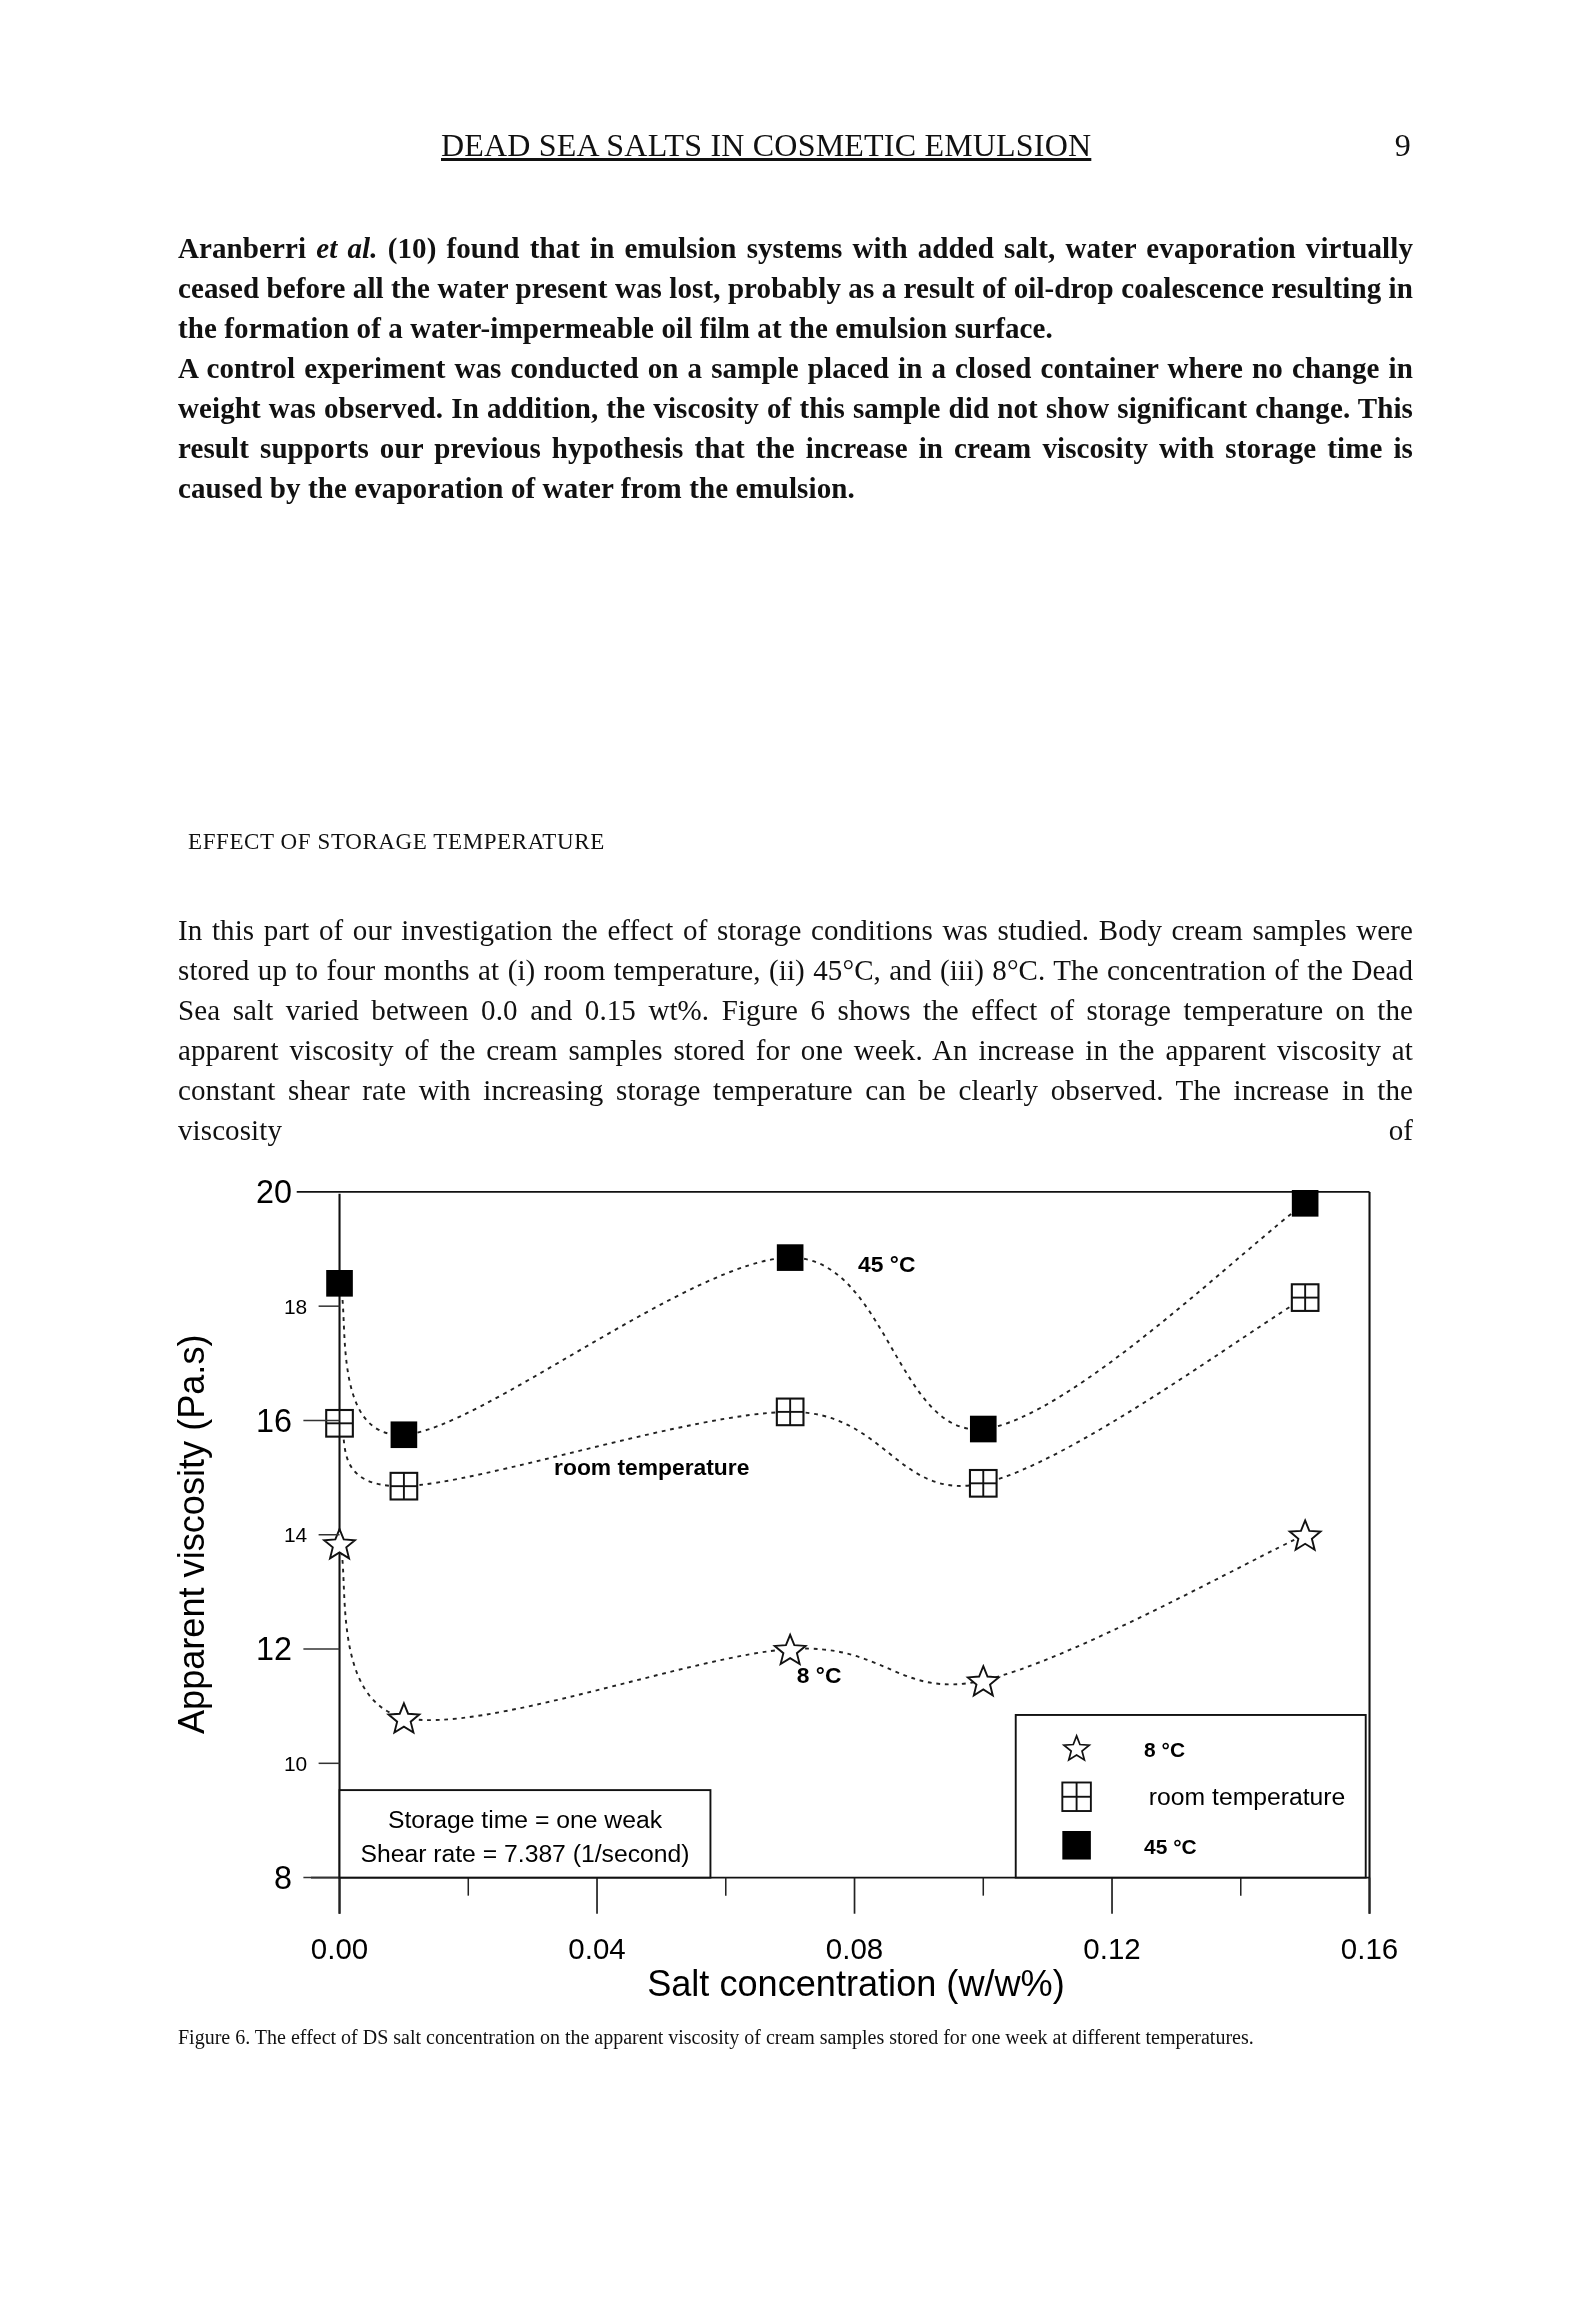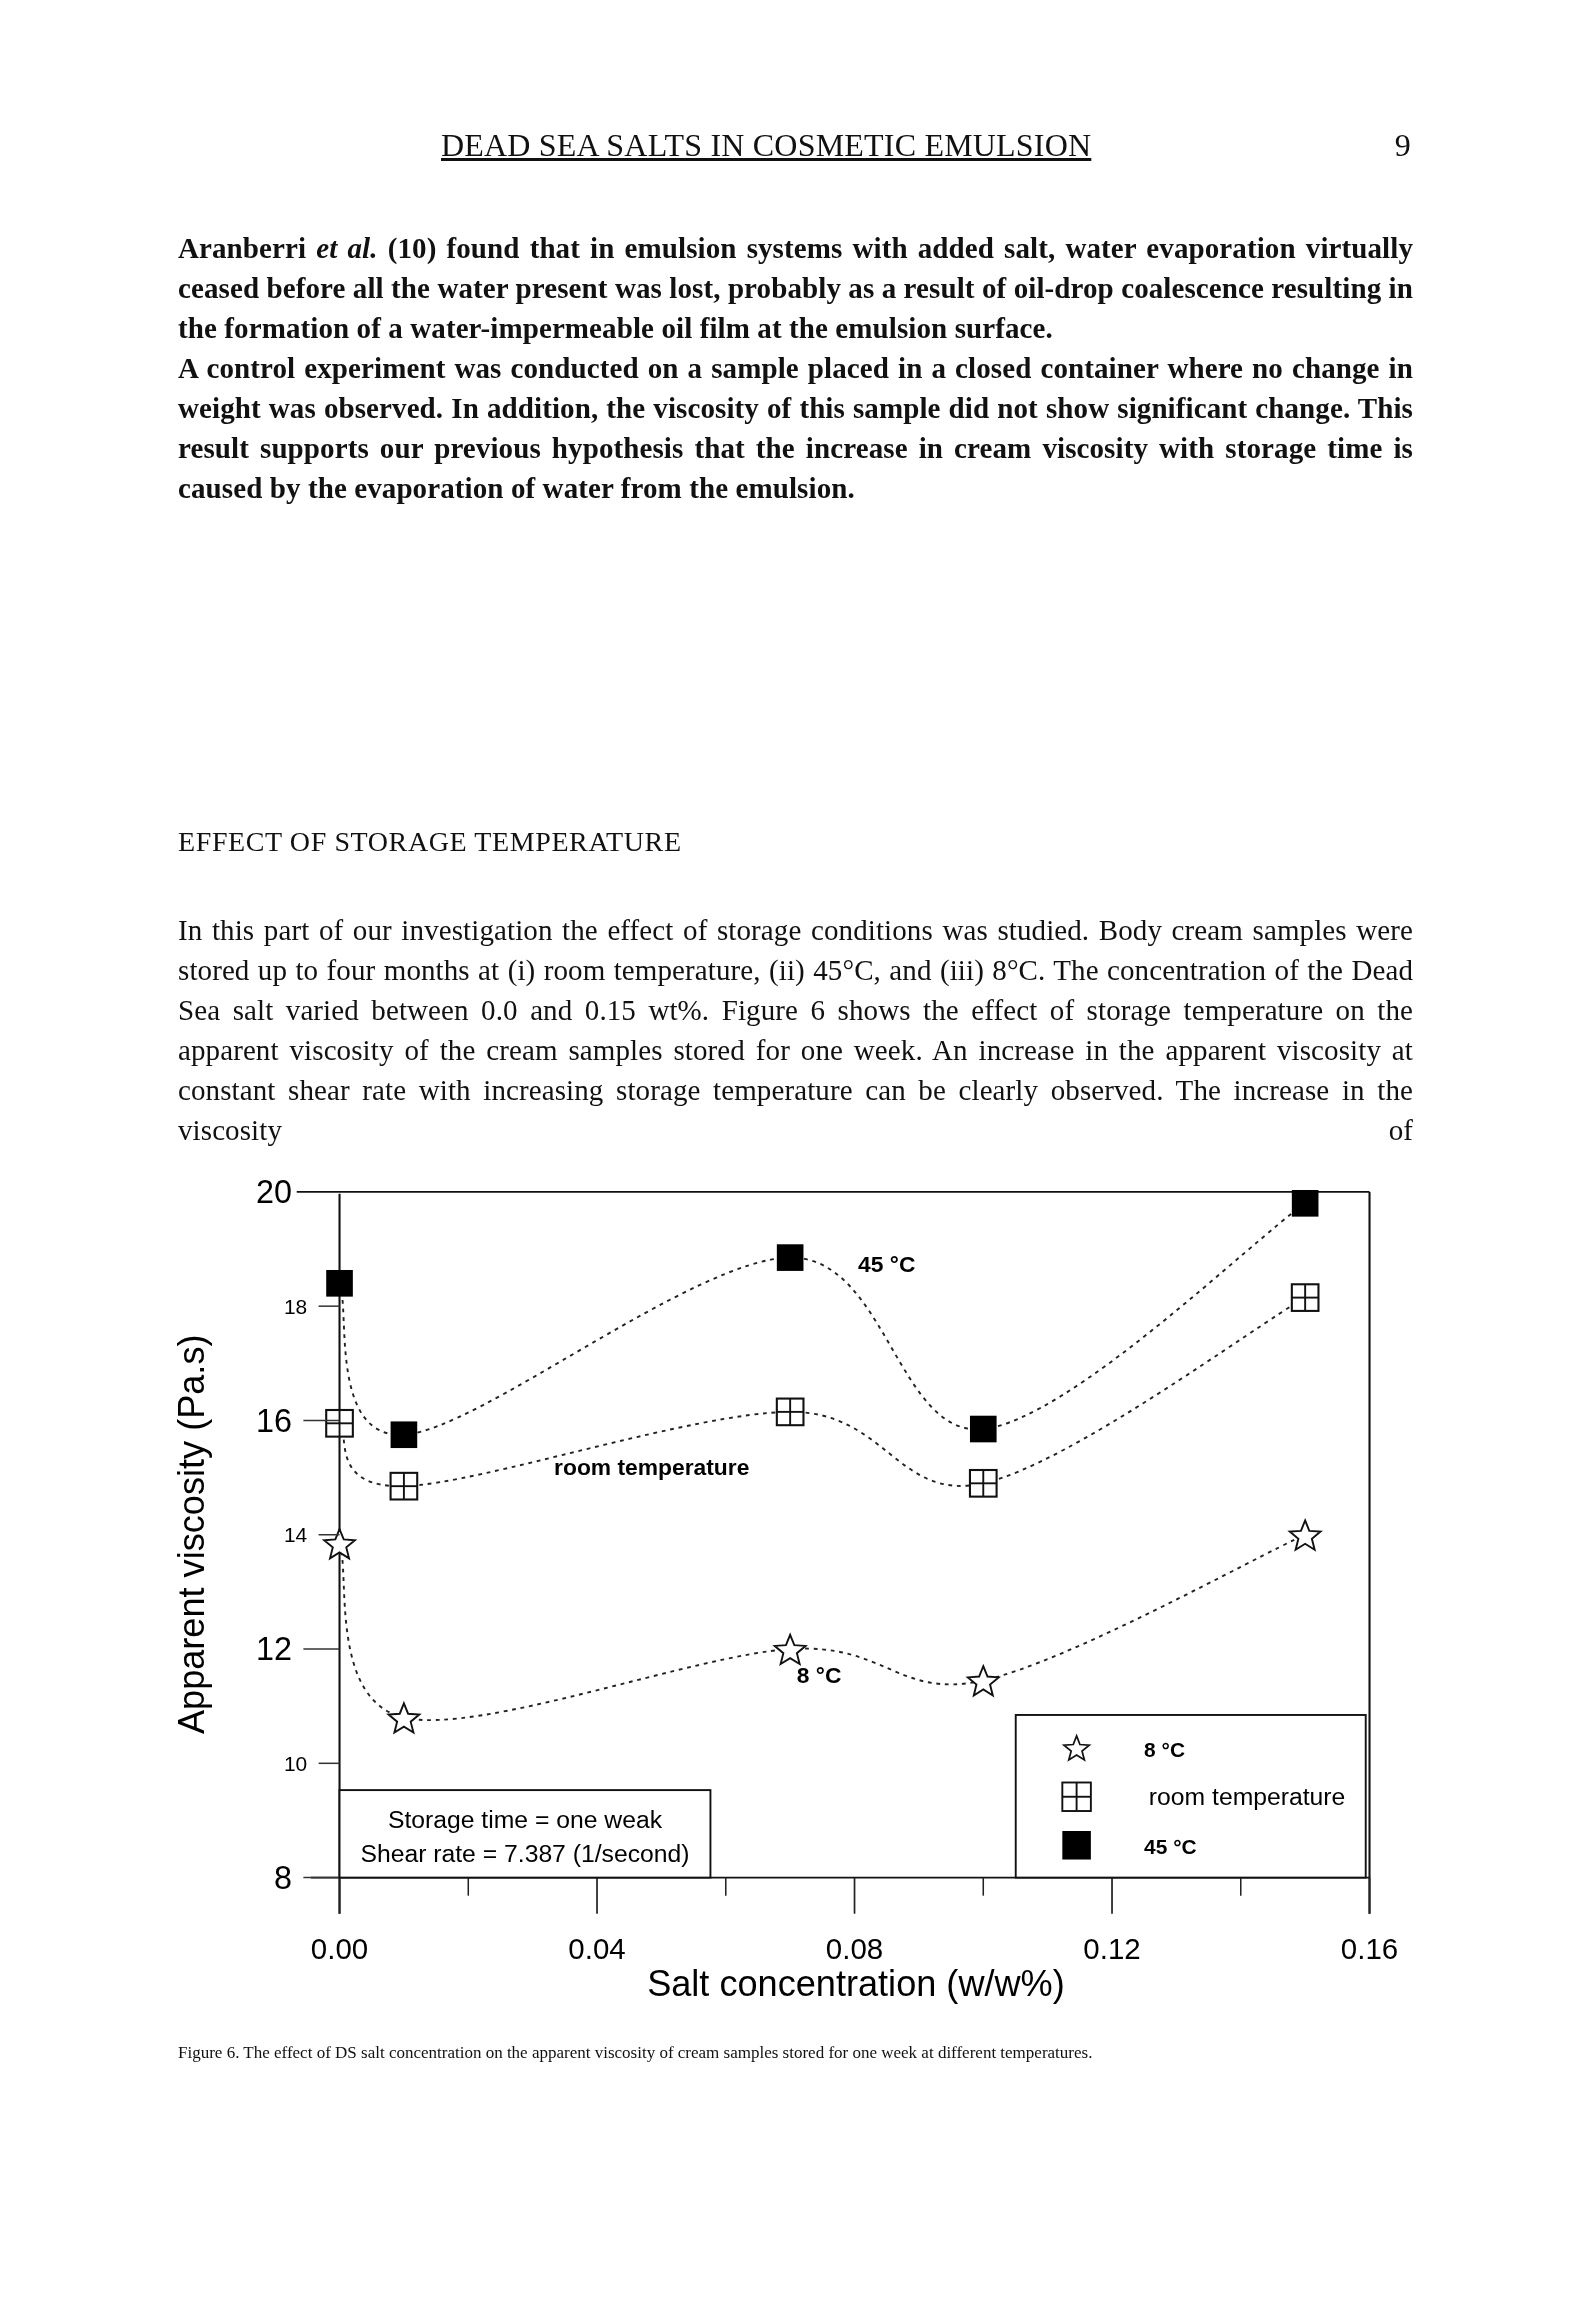--- a/index.html
+++ b/index.html
@@ -15,30 +15,30 @@
 
   .body-block { position: absolute; left: 178px; width: 1235px; }
   .para {
     font-size: 29px; line-height: 40px; text-align: justify; margin: 0;
     letter-spacing: 0.1px;
   }
   .para + .para { }
   .last-justify { text-align-last: justify; }
 
   .section-heading {
-    position: absolute; left: 178px; top: 829px;
-    font-size: 28px; letter-spacing: 0.6px; line-height: 25px;
+    position: absolute; left: 188px; top: 829px;
+    font-size: 23px; letter-spacing: 0.6px; line-height: 25px;
   }
 
   #chart { position: absolute; left: 0; top: 0; width: 1574px; height: 2321px; pointer-events: none; }
   #chart * { pointer-events: auto; }
 
   .caption {
     position: absolute; left: 178px; top: 2021px; width: 1235px;
-    font-size: 17px; line-height: 32px; margin-top: 16px;
+    font-size: 20px; line-height: 32px;
   }
   .caption .fig-label { font-weight: normal; }
 </style>
 </head>
 <body>
 
 <div class="running-head serif">
   <span class="running-title">DEAD SEA SALTS IN COSMETIC EMULSION</span>
   <span class="page-number">9</span>
 </div>

